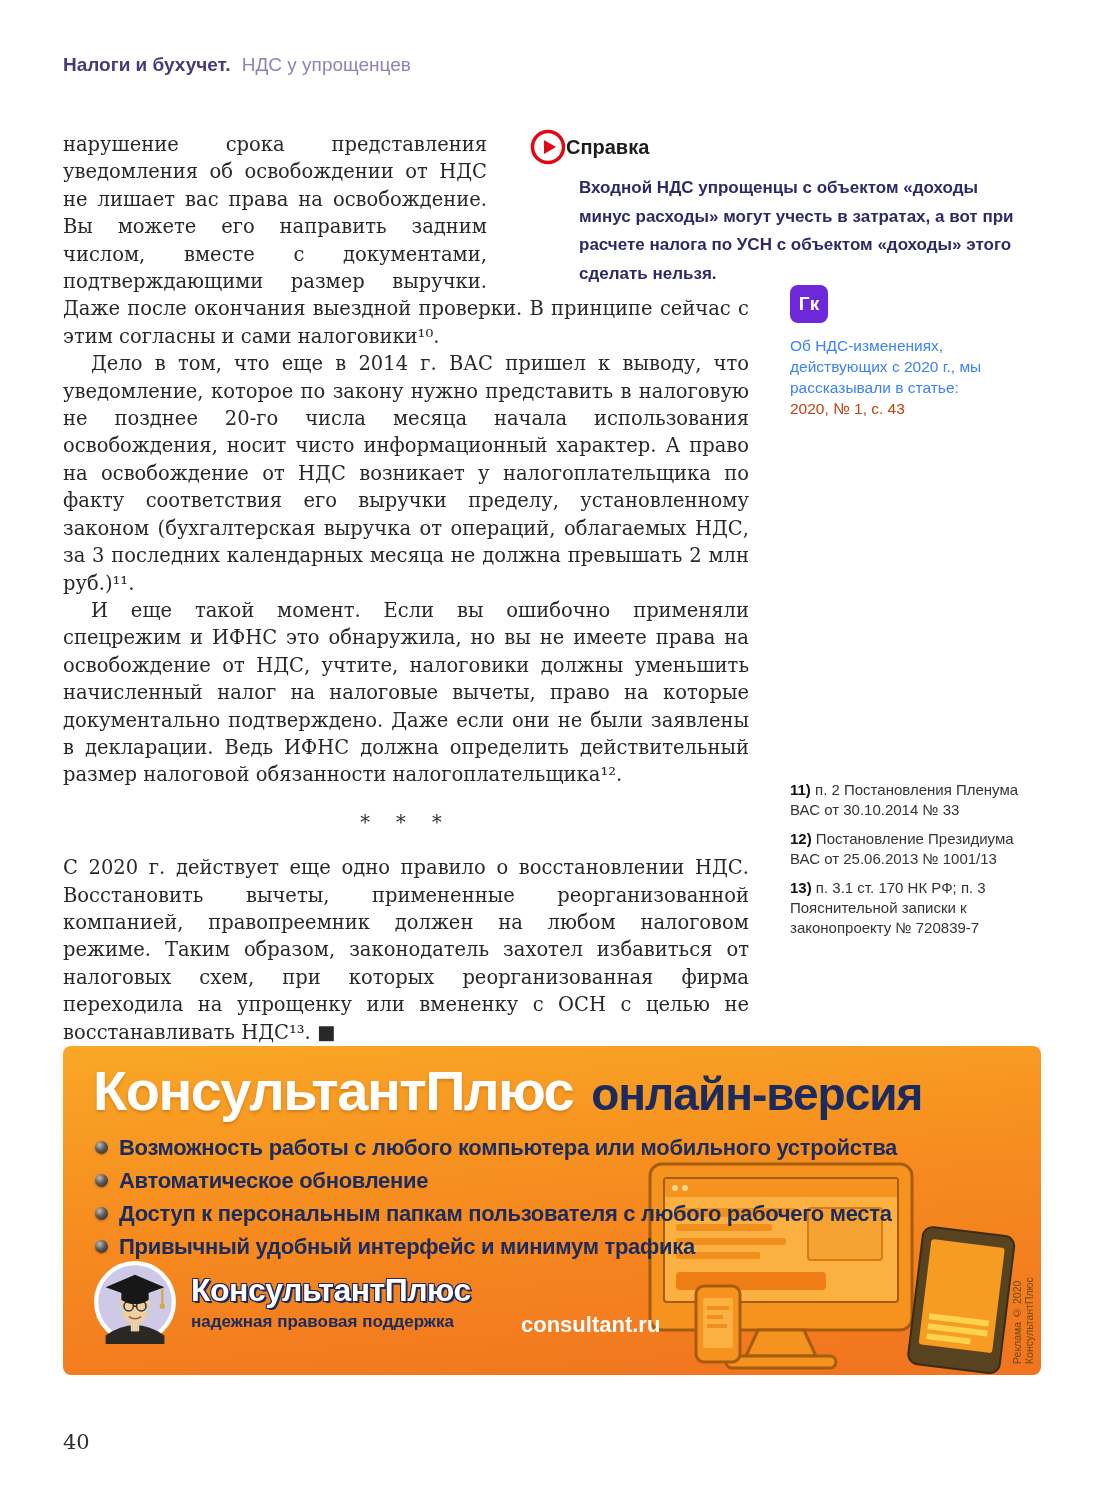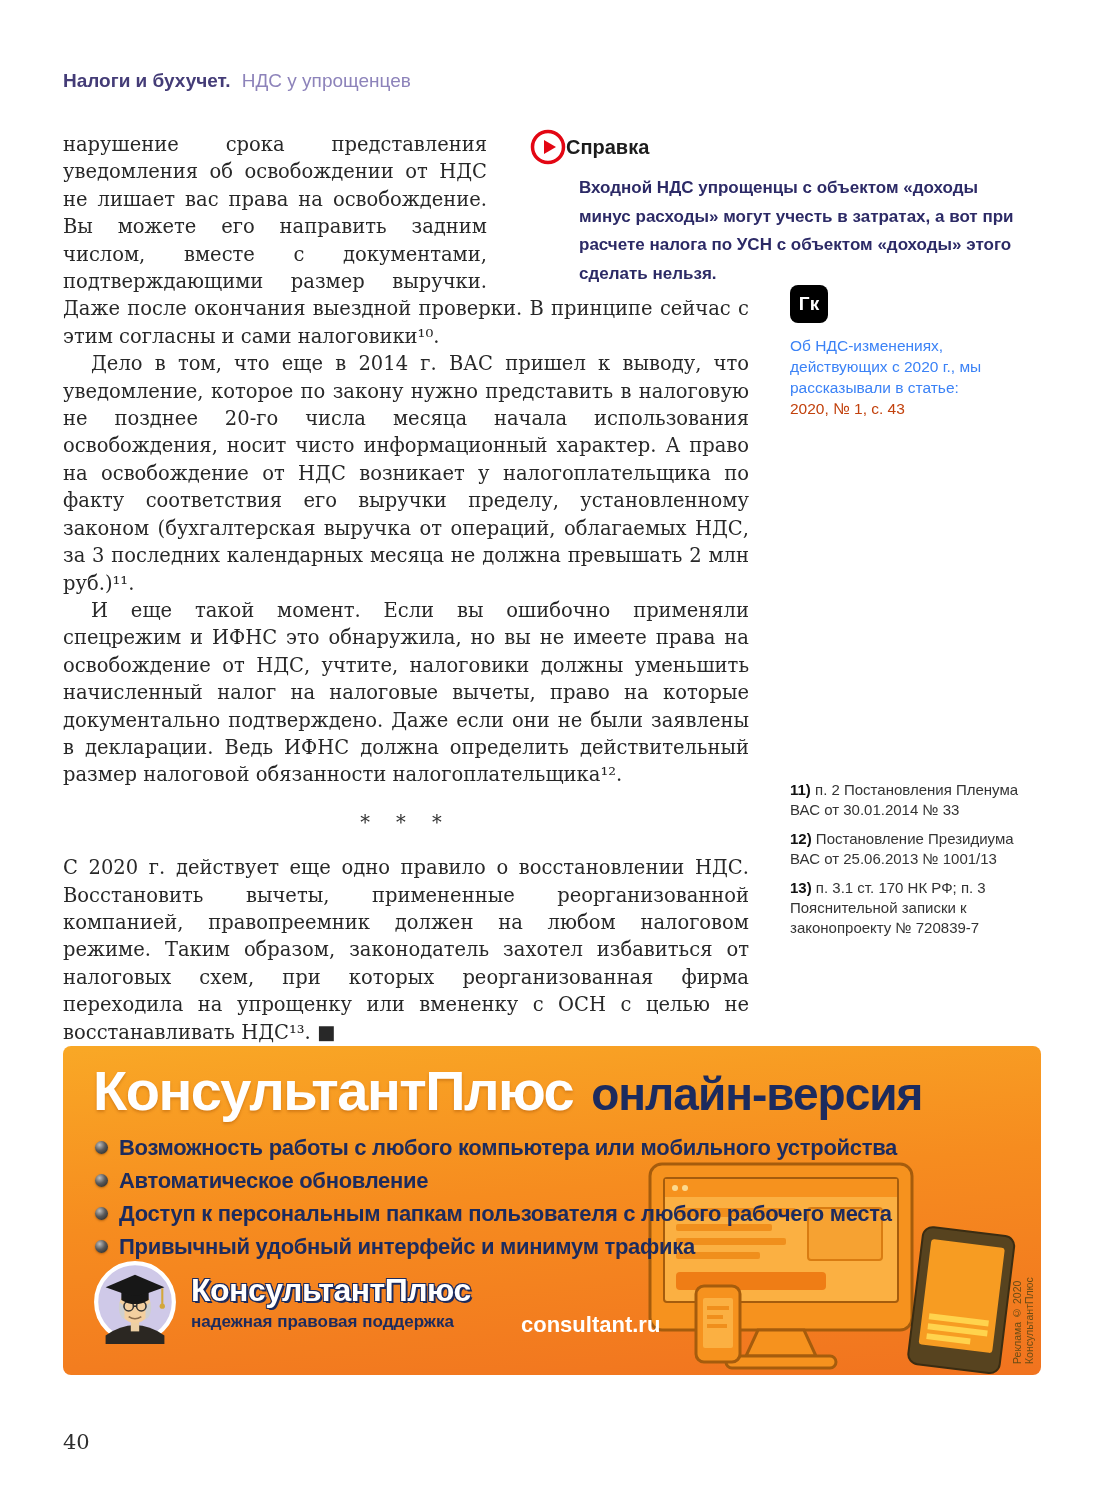--- a/index.html
+++ b/index.html
@@ -3,21 +3,21 @@
 <meta charset="utf-8">
 <style>
   * { margin:0; padding:0; box-sizing:border-box; }
   html,body { background:#ffffff; }
   .page {
     position:relative; width:1104px; height:1500px; background:#ffffff;
     font-family:"DejaVu Serif","Liberation Serif",serif; overflow:hidden;
   }
 
   
-  .hdr { position:absolute; left:63px; top:70px; font-family:"Liberation Sans","DejaVu Sans",sans-serif; font-size:19px;text-align:right; }
+  .hdr { position:absolute; left:63px; top:54px; font-family:"Liberation Sans","DejaVu Sans",sans-serif; font-size:19px;text-align:right; }
   .hdr-section { font-weight:bold; color:#443c77; }
   .hdr-topic { color:#8d83ba; margin-left:6px; }
 
   
   .main-col {
     position:absolute; left:63px; top:131px; width:686px;
     font-size:19.5px; line-height:27.4px; color:#282828; text-align:justify;
   }
   .spravka-spacer { float:right; width:262px; height:158px; }
   .para.indent { text-indent:28px; }
@@ -25,21 +25,21 @@
 
   
   .spravka { position:absolute; left:530px; top:129px; width:486px; font-family:"Liberation Sans","DejaVu Sans",sans-serif; }
   .spravka-head { display:flex; align-items:center; }
   .play-icon { width:36px; height:36px; flex:none; }
   .spravka-title { font-size:20px; font-weight:bold; color:#1c1c1c; }
   .spravka-text { margin-left:49px; margin-top:9px; width:436px; font-size:17px; line-height:28.5px; font-weight:bold; color:#2c2a66; }
 
   
   .gk-note { position:absolute; left:790px; top:285px; width:240px; font-family:"Liberation Sans","DejaVu Sans",sans-serif; }
-  .gk-logo { width:38px; height:38px; background:#000000; border-radius:8px; color:#fff; font-weight:bold; font-size:19px;
+  .gk-logo { width:38px; height:38px; background:#6d28d9; border-radius:8px; color:#fff; font-weight:bold; font-size:19px;
              display:flex; align-items:center; justify-content:center; }
   .gk-text { margin-top:12px; font-size:15.5px; line-height:21px; color:#3b82f6; }
   .gk-ref { margin-top:2px; font-size:15.5px; font-weight:normal; color:#c2410c; }
 
   
   .footnotes { position:absolute; left:790px; top:780px; width:248px;
                font-family:"Liberation Sans","DejaVu Sans",sans-serif; font-size:15px; line-height:20px; color:#333; }
   .footnote { margin-bottom:9px; }
   .fn-num { font-weight:bold; color:#111; }
 
@@ -103,21 +103,21 @@
 
   <div class="gk-note">
     <div class="gk-logo">Гк</div>
     <div class="gk-text">Об НДС-изменениях, действующих с 2020 г., мы рассказывали в статье:</div>
     <div class="gk-ref">2020, № 1, с. 43</div>
   </div>
 
   <div class="footnotes">
     <div class="footnote">
       <span class="fn-num">11)</span>
-      <span>п. 2 Постановления Пленума ВАС от 30.01.2014 № 33</span>
+      <span>п. 2 Постановления Пленума ВАС от 30.10.2014 № 33</span>
     </div>
     <div class="footnote">
       <span class="fn-num">12)</span>
       <span>Постановление Президиума ВАС от 25.06.2013 № 1001/13</span>
     </div>
     <div class="footnote">
       <span class="fn-num">13)</span>
       <span>п. 3.1 ст. 170 НК РФ; п. 3 Пояснительной записки к законопроекту № 720839-7</span>
     </div>
   </div>

